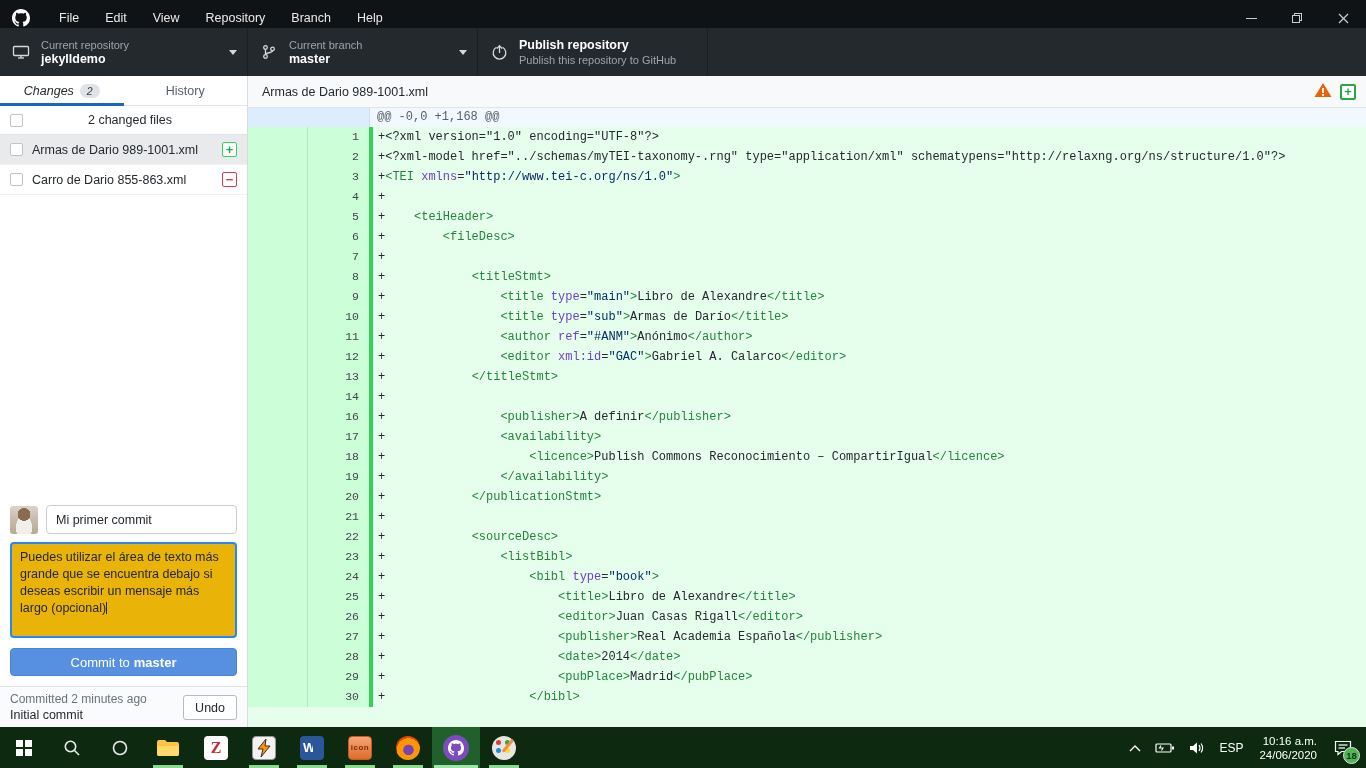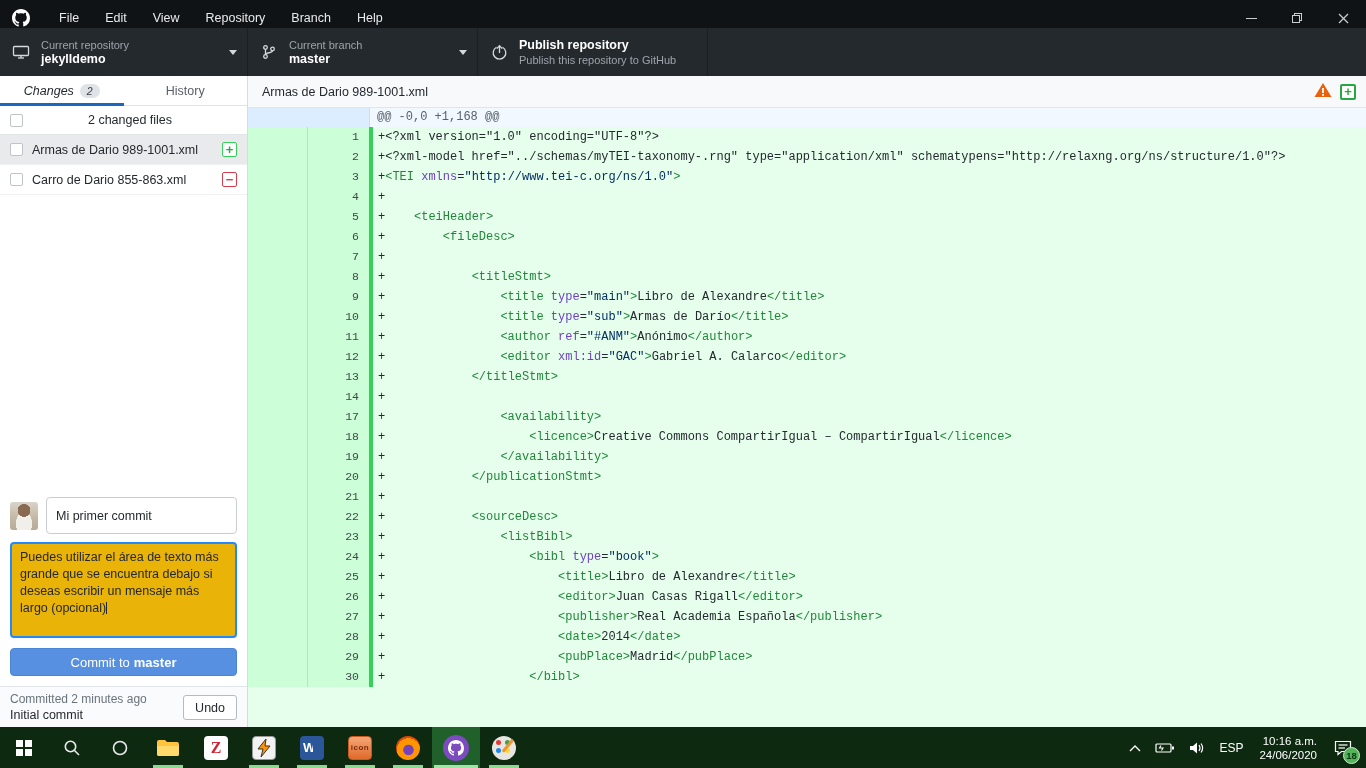--- a/index.html
+++ b/index.html
@@ -48,21 +48,21 @@
   .status-box.del { border:1px solid #d73a49; color:#d73a49; }
   .sb-spacer { flex:1; }
 
   
   .commit-box { flex:none; padding:10px; }
   .summary-row { display:flex; gap:8px; align-items:center; }
   .avatar { width:28px; height:28px; border-radius:3px; flex:none;
             background: radial-gradient(circle at 50% 30%, #8a6a50 0 26%, transparent 27%),
                         radial-gradient(ellipse at 50% 78%, #f1efe9 0 40%, transparent 41%),
                         linear-gradient(180deg, #d9d4ca 0%, #c4b9a6 55%, #b7ab96 100%); }
-  .summary-input { flex:1; height:37px; border:1px solid #c9cdd1; border-radius:4px; padding:0 9px; font-size:12.5px;
+  .summary-input { flex:1; height:29px; border:1px solid #c9cdd1; border-radius:4px; padding:0 9px; font-size:12.5px;
                    font-family:"Liberation Sans",sans-serif; color:#24292e; background:#fff; }
   .desc-box { margin-top:8px; height:96px; border:2px solid #2188ff; border-radius:4px; padding:5px 8px;
               font-size:12.5px; line-height:17px; color:#24292e; background:#eab308; overflow:hidden; }
   .caret { display:inline-block; width:1px; height:12px; background:#24292e; vertical-align:-2px; }
   .commit-btn { margin-top:10px; height:28px; width:100%; background:#5790e0; border:1px solid #4a84d4; border-radius:4px;
                 color:#fff; font-size:13px; display:flex; align-items:center; justify-content:center; gap:4px; }
 
   
   .sb-footer { flex:none; height:41px; border-top:1px solid #e1e4e8; background:#fafbfc; padding:5px 10px; position:relative; }
   .sbf-1 { font-size:12px; color:#6a737d; line-height:15px; }
@@ -354,29 +354,35 @@
               <div class="code"><span class="seg-p">+            </span><span class="seg-t">&lt;/titleStmt&gt;</span></div>
             </div>
             <div class="line-row">
               <div class="g1"></div>
               <div class="g2">14</div>
               <div class="gbar"></div>
               <div class="code"><span class="seg-p">+</span></div>
             </div>
             <div class="line-row">
               <div class="g1"></div>
+              <div class="g2">16</div>
+              <div class="gbar"></div>
+              <div class="code"><span class="seg-p">+                </span><span class="seg-t">&lt;publisher&gt;</span><span class="seg-p">A definir</span><span class="seg-t">&lt;/publisher&gt;</span></div>
+            </div>
+            <div class="line-row">
+              <div class="g1"></div>
               <div class="g2">17</div>
               <div class="gbar"></div>
               <div class="code"><span class="seg-p">+                </span><span class="seg-t">&lt;availability&gt;</span></div>
             </div>
             <div class="line-row">
               <div class="g1"></div>
               <div class="g2">18</div>
               <div class="gbar"></div>
-              <div class="code"><span class="seg-p">+                    </span><span class="seg-t">&lt;licence&gt;</span><span class="seg-p">Creative Commons CompartirIgual – CompartirIgual</span><span class="seg-t">&lt;/licence&gt;</span></div>
+              <div class="code"><span class="seg-p">+                    </span><span class="seg-t">&lt;licence&gt;</span><span class="seg-p">Publish Commons Reconocimiento – CompartirIgual</span><span class="seg-t">&lt;/licence&gt;</span></div>
             </div>
             <div class="line-row">
               <div class="g1"></div>
               <div class="g2">19</div>
               <div class="gbar"></div>
               <div class="code"><span class="seg-p">+                </span><span class="seg-t">&lt;/availability&gt;</span></div>
             </div>
             <div class="line-row">
               <div class="g1"></div>
               <div class="g2">20</div>

